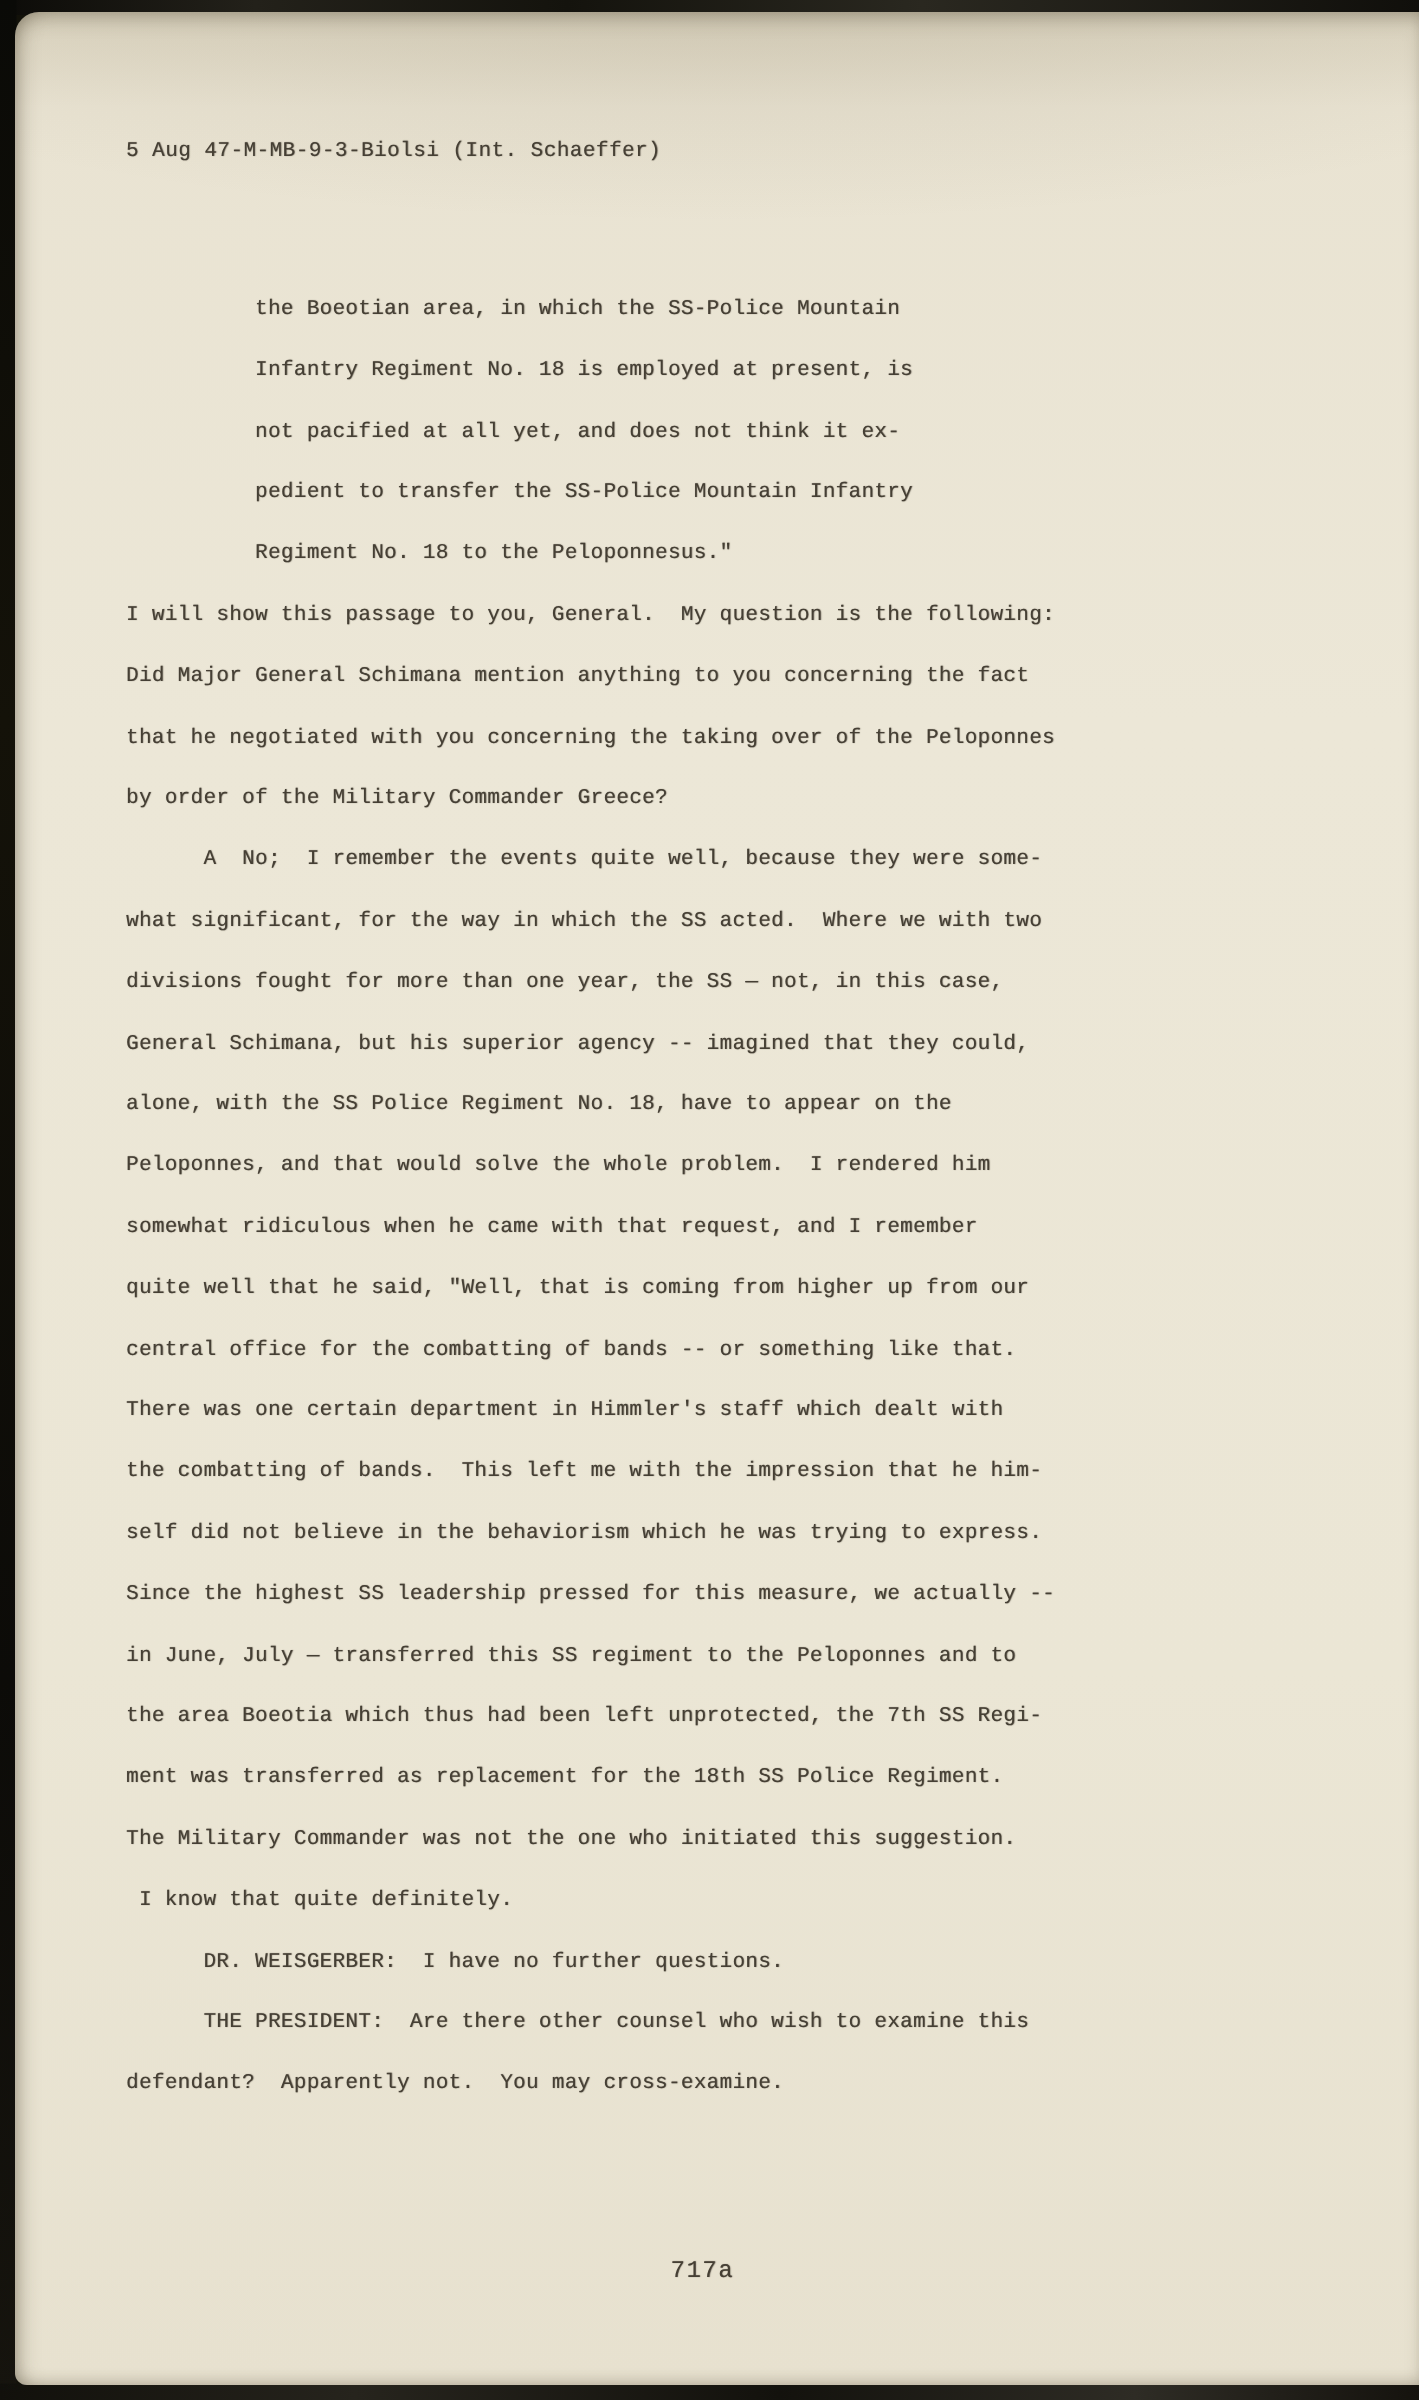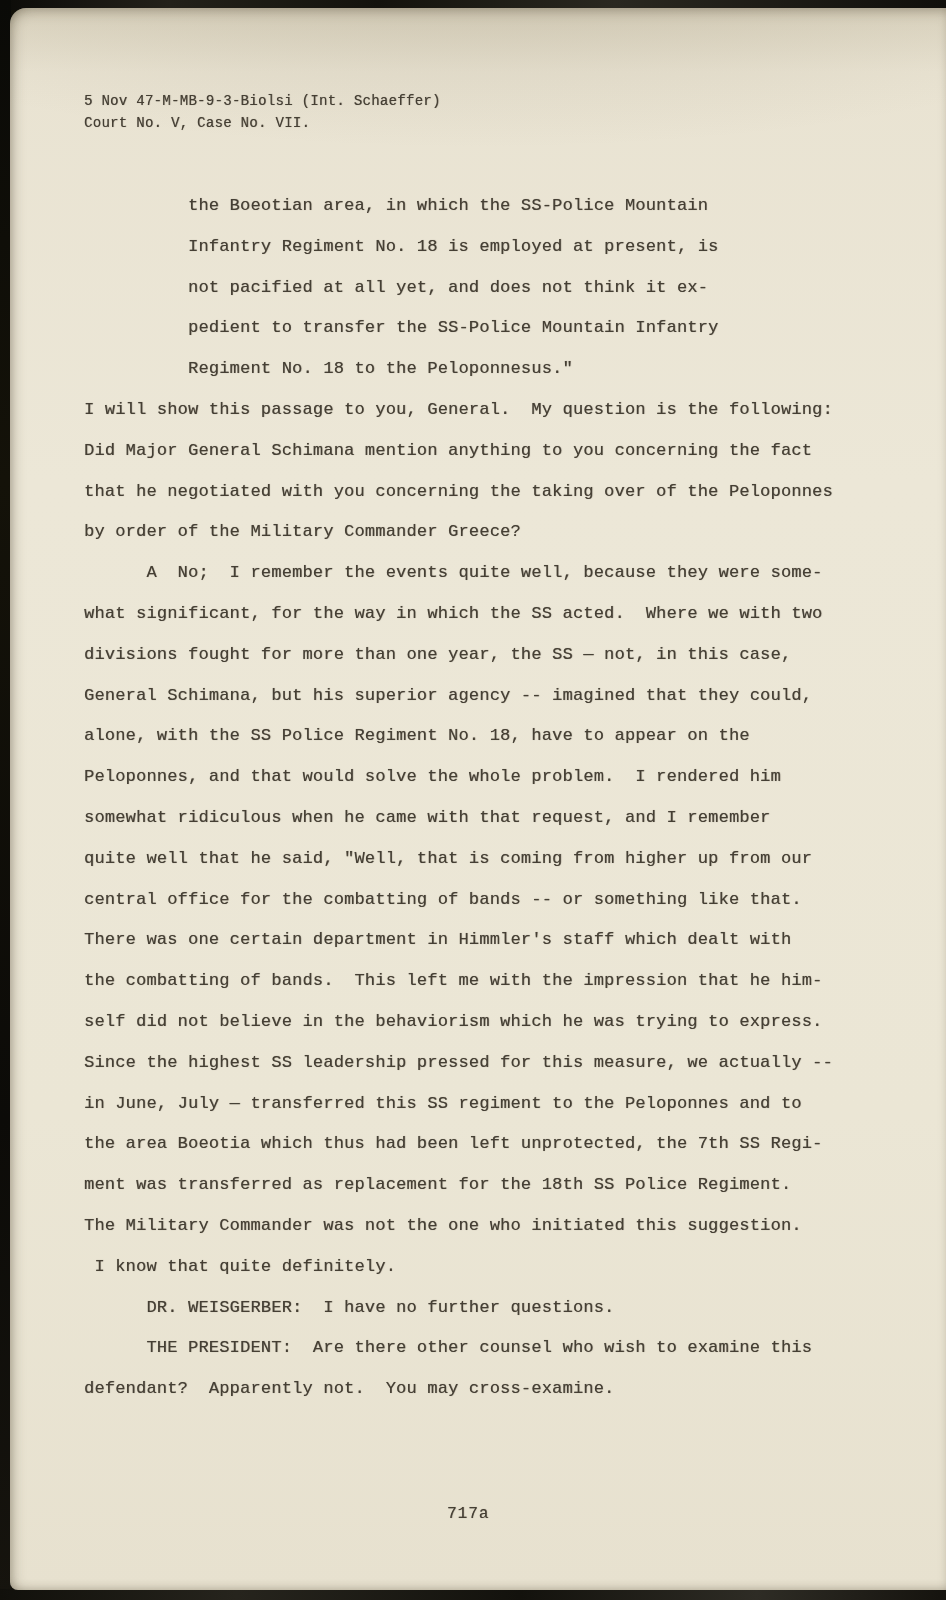--- a/index.html
+++ b/index.html
@@ -50,40 +50,40 @@
   .doc-header {
     position: absolute;
     left: 74px; top: 82px;
     font-size: 14px;
     line-height: 22px;
     letter-spacing: 0.3px;
   }
   .doc-body {
     position: absolute;
     left: 74px; top: 178px;
-    font-size: 17px;
+    font-size: 14px;
     line-height: 40.8px;
     letter-spacing: 0.2px;
   }
   .page-number {
     position: absolute;
     left: 437px; top: 1497px;
     font-size: 16px;
     letter-spacing: 1px;
   }
   .line { white-space: pre; }
 </style>
 </head>
 <body>
 
 <div class="scan">
   <div class="edge-top"></div>
   <div class="edge-left"></div>
   <div class="edge-bottom"></div>
 
   <div class="paper">
-    <div class="doc-header ink"><div class="line">5 Nov 47-M-MB-9-3-Biolsi (Int. Schaeffer)</div><div class="line">Court No. V, Case No. VII.</div></div>
+    <div class="doc-header ink"><div class="line">5 Aug 47-M-MB-9-3-Biolsi (Int. Schaeffer)</div></div>
 
     <div class="doc-body ink"><div class="line">          the Boeotian area, in which the SS-Police Mountain</div><div class="line">          Infantry Regiment No. 18 is employed at present, is</div><div class="line">          not pacified at all yet, and does not think it ex-</div><div class="line">          pedient to transfer the SS-Police Mountain Infantry</div><div class="line">          Regiment No. 18 to the Peloponnesus."</div><div class="line">I will show this passage to you, General.  My question is the following:</div><div class="line">Did Major General Schimana mention anything to you concerning the fact</div><div class="line">that he negotiated with you concerning the taking over of the Peloponnes</div><div class="line">by order of the Military Commander Greece?</div><div class="line">      A  No;  I remember the events quite well, because they were some-</div><div class="line">what significant, for the way in which the SS acted.  Where we with two</div><div class="line">divisions fought for more than one year, the SS — not, in this case,</div><div class="line">General Schimana, but his superior agency -- imagined that they could,</div><div class="line">alone, with the SS Police Regiment No. 18, have to appear on the</div><div class="line">Peloponnes, and that would solve the whole problem.  I rendered him</div><div class="line">somewhat ridiculous when he came with that request, and I remember</div><div class="line">quite well that he said, "Well, that is coming from higher up from our</div><div class="line">central office for the combatting of bands -- or something like that.</div><div class="line">There was one certain department in Himmler's staff which dealt with</div><div class="line">the combatting of bands.  This left me with the impression that he him-</div><div class="line">self did not believe in the behaviorism which he was trying to express.</div><div class="line">Since the highest SS leadership pressed for this measure, we actually --</div><div class="line">in June, July — transferred this SS regiment to the Peloponnes and to</div><div class="line">the area Boeotia which thus had been left unprotected, the 7th SS Regi-</div><div class="line">ment was transferred as replacement for the 18th SS Police Regiment.</div><div class="line">The Military Commander was not the one who initiated this suggestion.</div><div class="line"> I know that quite definitely.</div><div class="line">      DR. WEISGERBER:  I have no further questions.</div><div class="line">      THE PRESIDENT:  Are there other counsel who wish to examine this</div><div class="line">defendant?  Apparently not.  You may cross-examine.</div></div>
 
     <div class="page-number ink">717a</div>
   </div>
 </div>
 
 </body></html>

